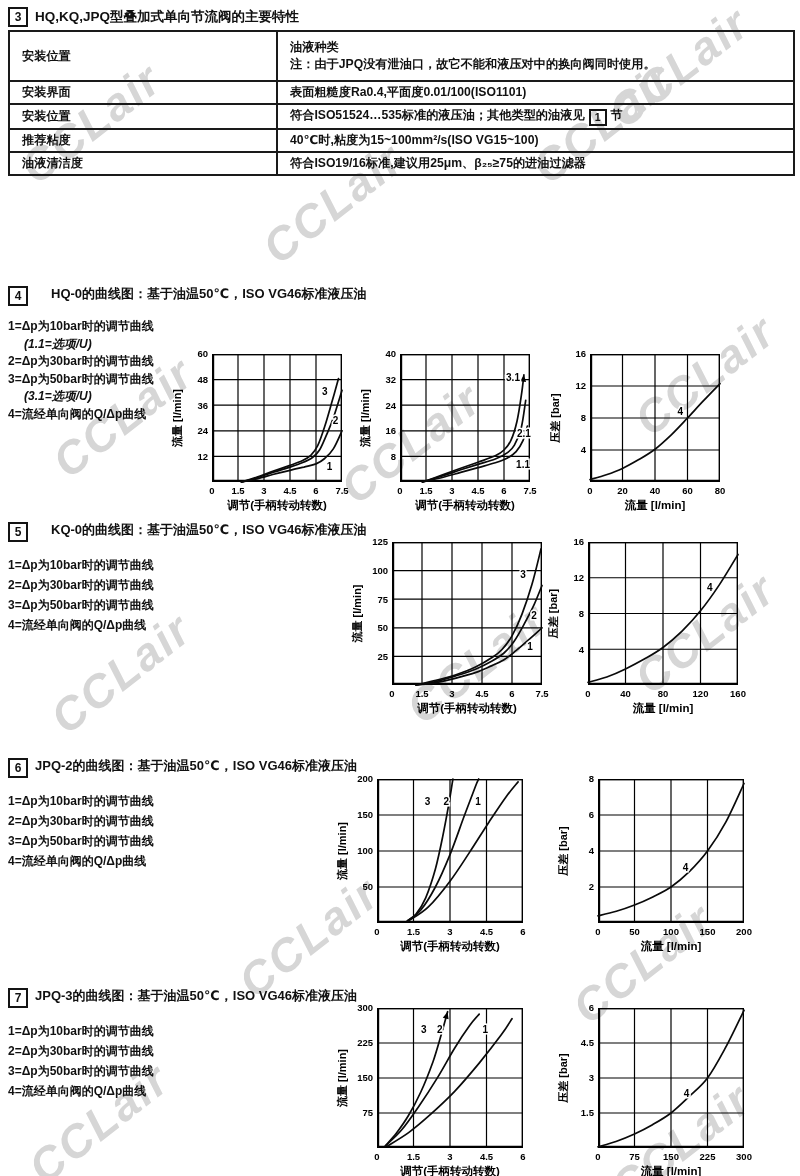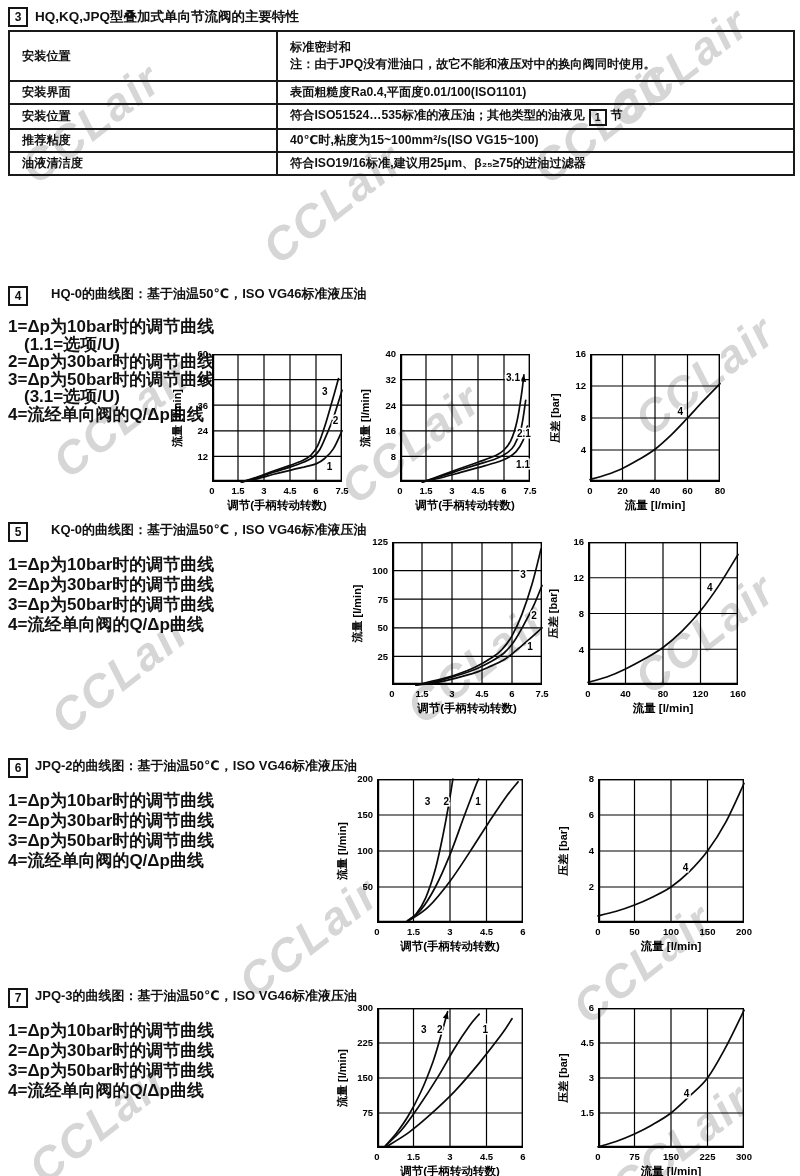--- a/index.html
+++ b/index.html
@@ -26,24 +26,24 @@
   
   .sec{position:absolute;left:8px;width:789px;z-index:1;}
   #sec-hq0{top:286px;height:234px;}
   #sec-kq0{top:522px;height:236px;}
   #sec-jpq2{top:758px;height:230px;}
   #sec-jpq3{top:988px;height:186px;}
   .sec-head{display:flex;gap:7px;align-items:flex-start;font-weight:700;font-size:13px;}
   .sec-head .numbox{margin-top:0;}
   .sec-title{line-height:1.3;padding-left:16px;}
   #sec-jpq2 .sec-title,#sec-jpq3 .sec-title{max-width:300px;padding-left:68px;text-indent:-68px;text-align:right;}
-  .legend{margin-top:12px;font-weight:700;font-size:17px;line-height:17.5px;}
+  .legend{margin-top:12px;font-weight:700;font-size:12px;line-height:17.5px;}
   #sec-kq0 .legend,#sec-jpq2 .legend,#sec-jpq3 .legend{margin-top:13px;line-height:20px;}
   .legend-line{margin:0;}
-  .legend-line.opt{padding-left:16px;}
+  .legend-line.opt{padding-left:16px;font-style:italic;}
   .chart-mount{position:absolute;z-index:1;}
   svg{display:block;}
   svg text{font-family:"Liberation Sans","DejaVu Sans",sans-serif;font-weight:700;fill:#000;}
 </style>
 </head>
 <body>
 
 <div class="page">
     <span class="wm" style="left: 600px; top: 1172px;">CCLair</span>
     <span class="wm" style="left: 18px; top: 1152px;">CCLair</span>
@@ -63,21 +63,21 @@
   <div class="doc-title">
     <span class="numbox">3</span>
     <span>HQ,KQ,JPQ型叠加式单向节流阀的主要特性</span>
   </div>
 
   <table class="spec">
     <tbody>
       <tr class="tall">
         <td class="lbl">安装位置</td>
         <td class="val">
-          <div>标准密封和</div>
+          <div>油液种类</div>
           <div>注：由于JPQ没有泄油口，故它不能和液压对中的换向阀同时使用。</div>
         </td>
       </tr>
       <tr>
         <td class="lbl">安装界面</td>
         <td class="val">表面粗糙度Ra0.4,平面度0.01/100(ISO1101)</td>
       </tr>
       <tr>
         <td class="lbl">安装位置</td>
         <td class="val">

